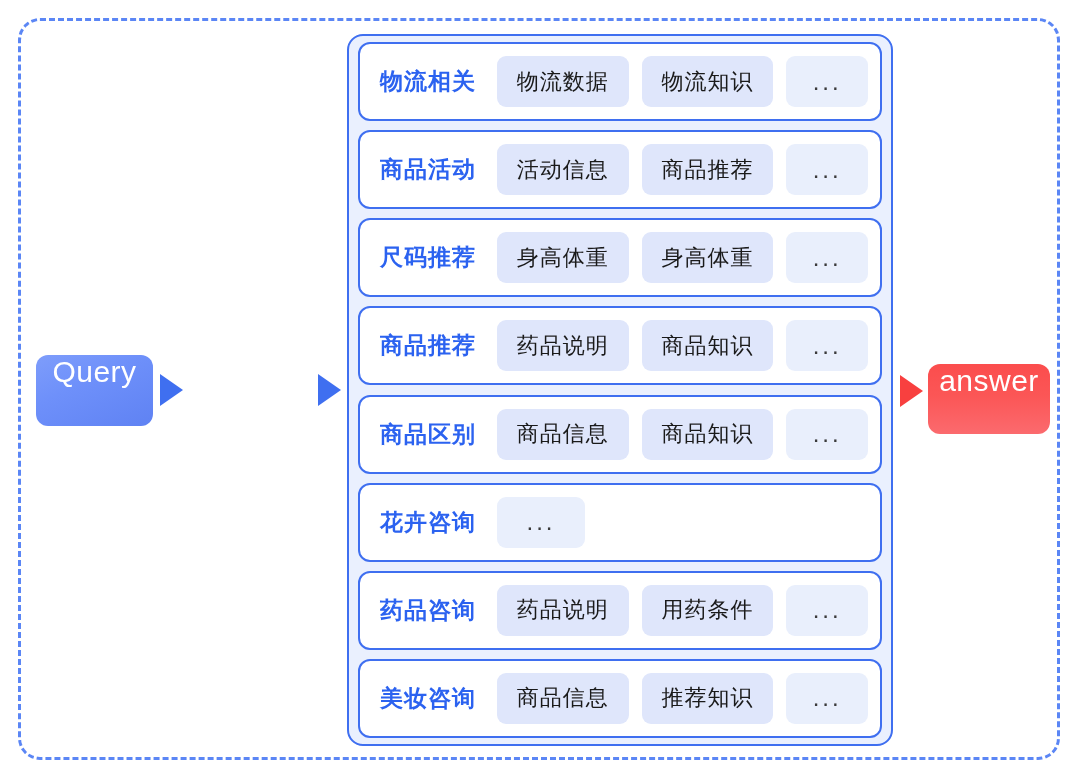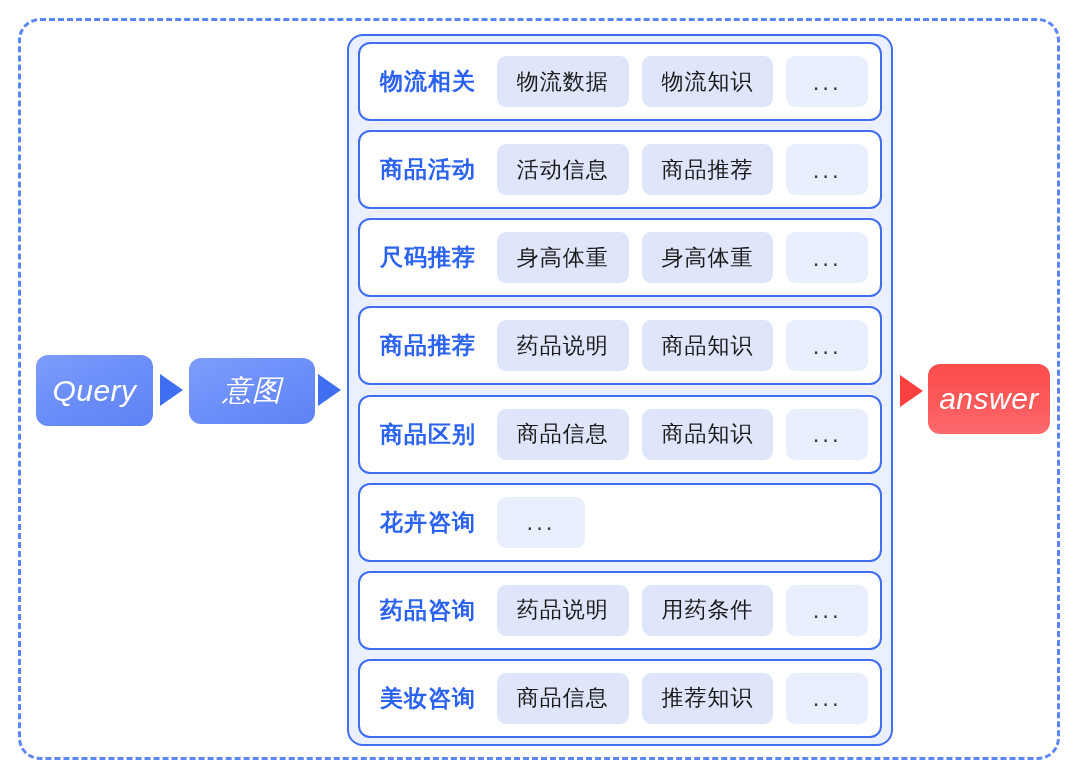--- a/index.html
+++ b/index.html
@@ -29,26 +29,24 @@
     border: 3px dashed #5b86f5;
     border-radius: 22px;
     background: transparent;
   }
 
   
   .node {
     position: absolute;
     box-sizing: border-box;
     display: flex;
-    align-items: center;
     justify-content: center;
     color: #ffffff;
     border-radius: 12px;
     letter-spacing: 0.5px;
-    font-style: italic;
   }
   .node-query {
     left: 36px;
     top: 355px;
     width: 117px;
     height: 71px;
     background: linear-gradient(155deg, #7e9dfb 0%, #6e90fa 40%, #5f82f3 100%);
     font-size: 30px;
   }
   .node-intent {
@@ -152,23 +150,20 @@
 <div id="canvas">
 
   <div class="outer-frame"></div>
 
   <div class="node node-query">
     <span>Query</span>
   </div>
 
   <div class="arrow arrow-blue arrow-1"></div>
 
-  <div class="node node-intent">
-    <span>意图</span>
-  </div>
 
   <div class="arrow arrow-blue arrow-2"></div>
 
   <div class="panel" id="intent-panel">
       <div class="row">
         <div class="row-label">物流相关</div>
         <div class="tag tag-wide">物流数据</div>
         <div class="tag tag-wide">物流知识</div>
         <div class="tag tag-ellipsis">...</div>
       </div>

